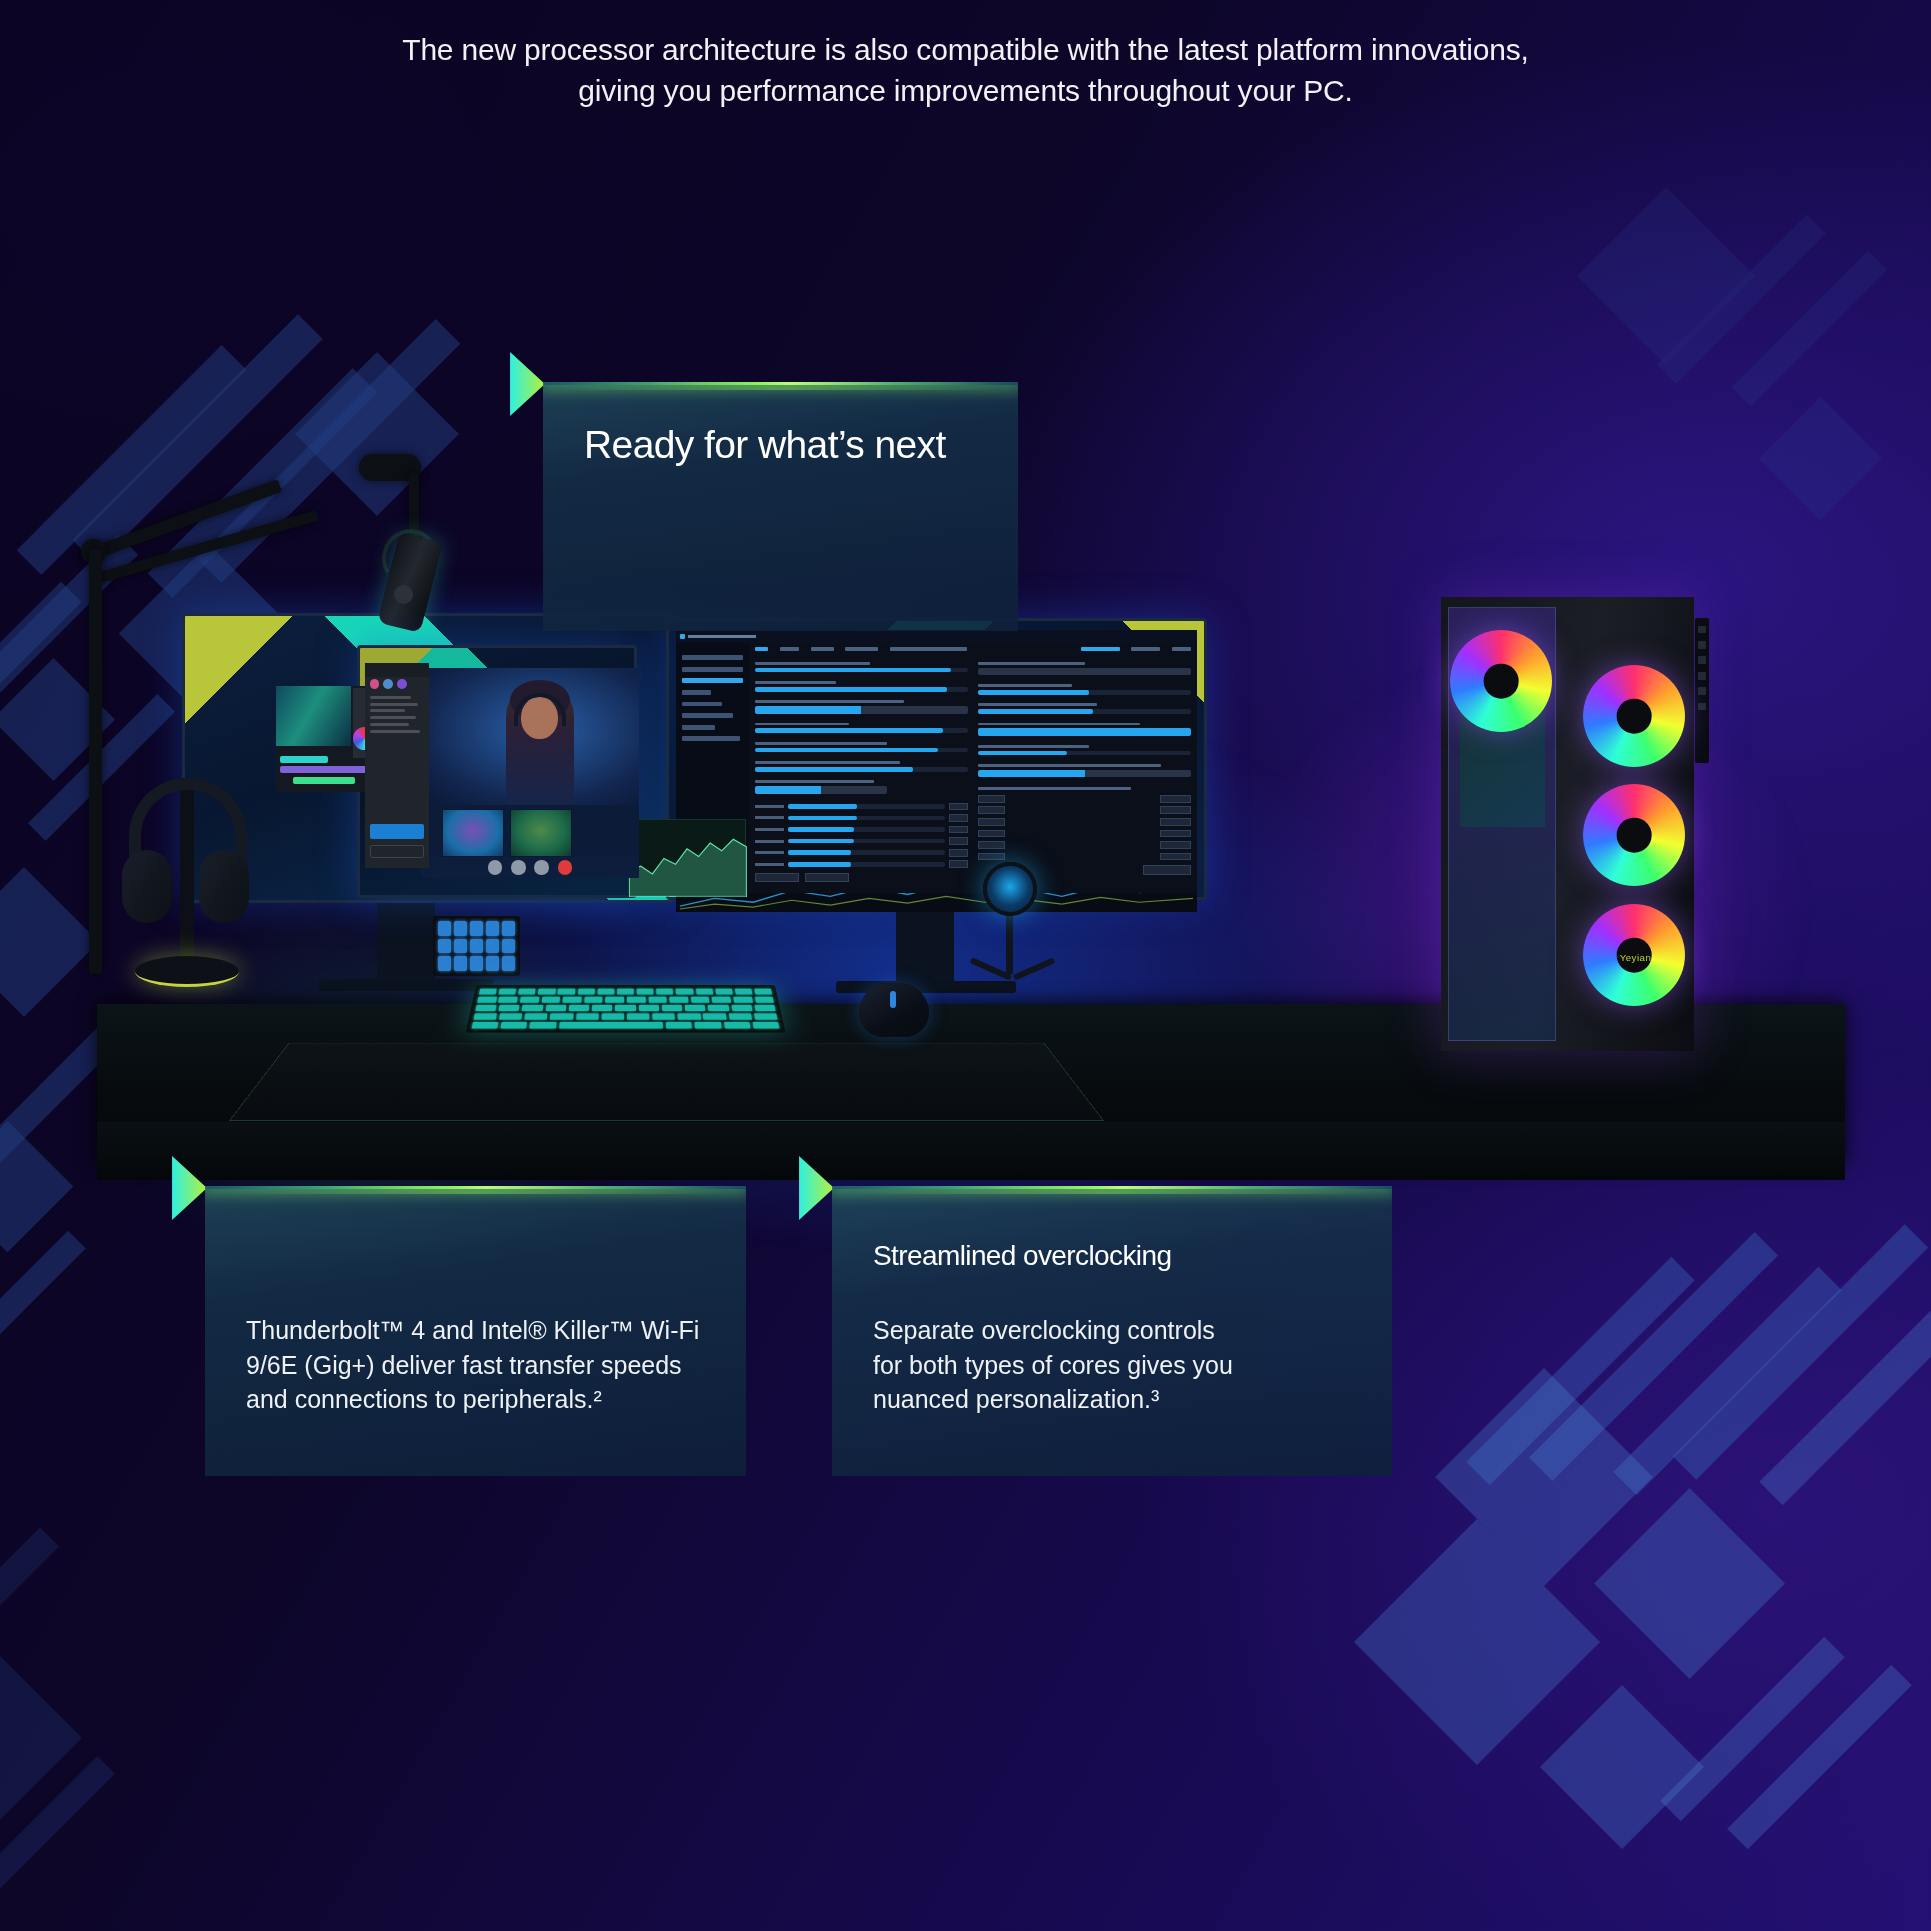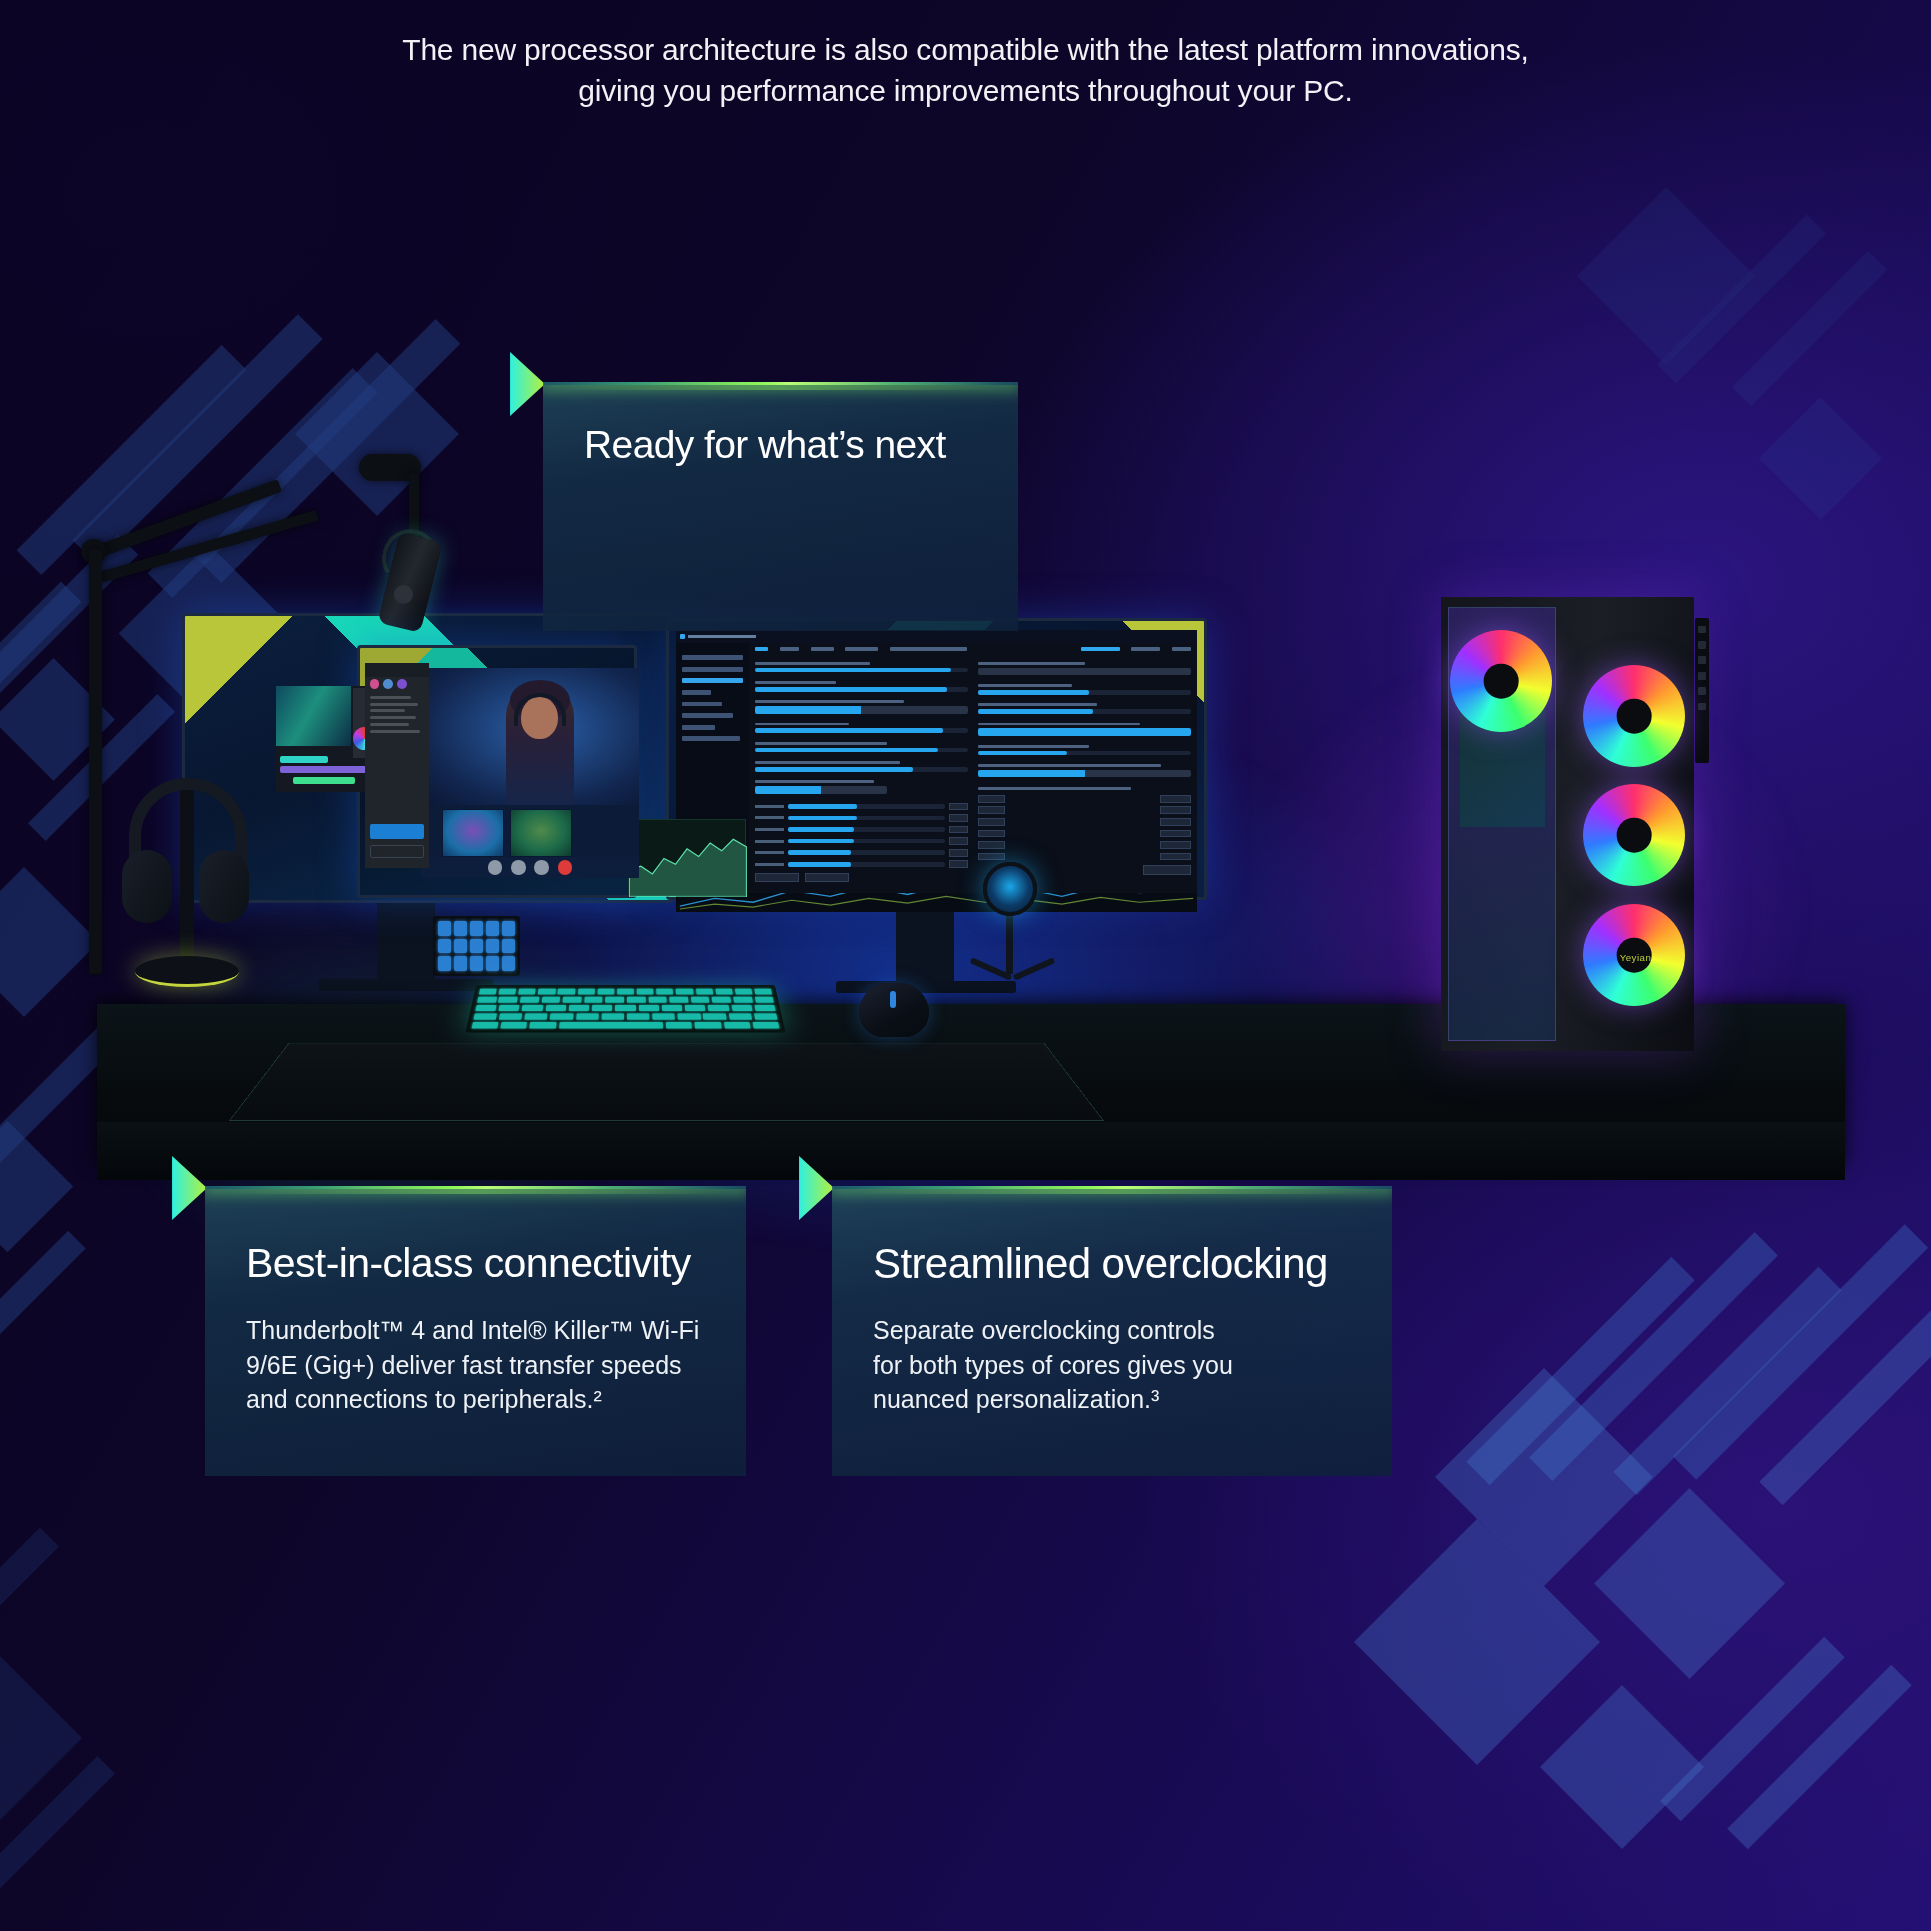--- a/index.html
+++ b/index.html
@@ -265,21 +265,21 @@
   #card-conn{left:172px;top:1144px;}
   #card-conn .tri-svg{position:absolute;left:0;top:11.6px;}
   #card-conn .panel{left:33px;top:42px;width:541px;height:290px;}
   #card-conn .card-title{position:absolute;left:41px;top:54px;font-size:41px;}
   #card-conn .card-body{position:absolute;left:41px;top:127px;font-size:25px;line-height:1.38;}
 
   
   #card-oc{left:799px;top:1144px;}
   #card-oc .tri-svg{position:absolute;left:0;top:11.6px;}
   #card-oc .panel{left:33px;top:42px;width:560px;height:290px;}
-  #card-oc .card-title{position:absolute;left:41px;top:54px;font-size:42px;}
+  #card-oc .card-title{position:absolute;left:41px;top:54px;font-size:28px;}
   #card-oc .card-body{position:absolute;left:41px;top:127px;font-size:25px;line-height:1.38;}
 </style>
 </head>
 <body>
 
 <div id="stage">
 
   <div class="bg-base"></div>
 
   <div class="deco" style="left:0;top:222px;width:541px;height:676px;">
@@ -772,21 +772,20 @@
     <svg class="tri-svg" width="35" height="64" viewBox="0 0 36 66">
       <defs>
         <linearGradient id="g2" x1="0" y1="0" x2="1" y2="0">
           <stop offset="0%" stop-color="#2ff0e0"></stop>
             <stop offset="100%" stop-color="#b4f03c"></stop>
         </linearGradient>
       </defs>
       <polygon points="0,0 36,33 0,66" fill="url(#g2)"></polygon>
     </svg>
     <div class="panel">
-      <div class="card-title">Best-in-class connectivity</div>
       <div class="card-body">
         <span>Thunderbolt™ 4  and Intel® Killer™ Wi-Fi</span><br>
         <span>9/6E (Gig+) deliver fast transfer speeds</span><br>
         <span>and connections to peripherals.²</span>
       </div>
     </div>
   </div>
 
   <div class="card" id="card-oc">
     <svg class="tri-svg" width="35" height="64" viewBox="0 0 36 66">

